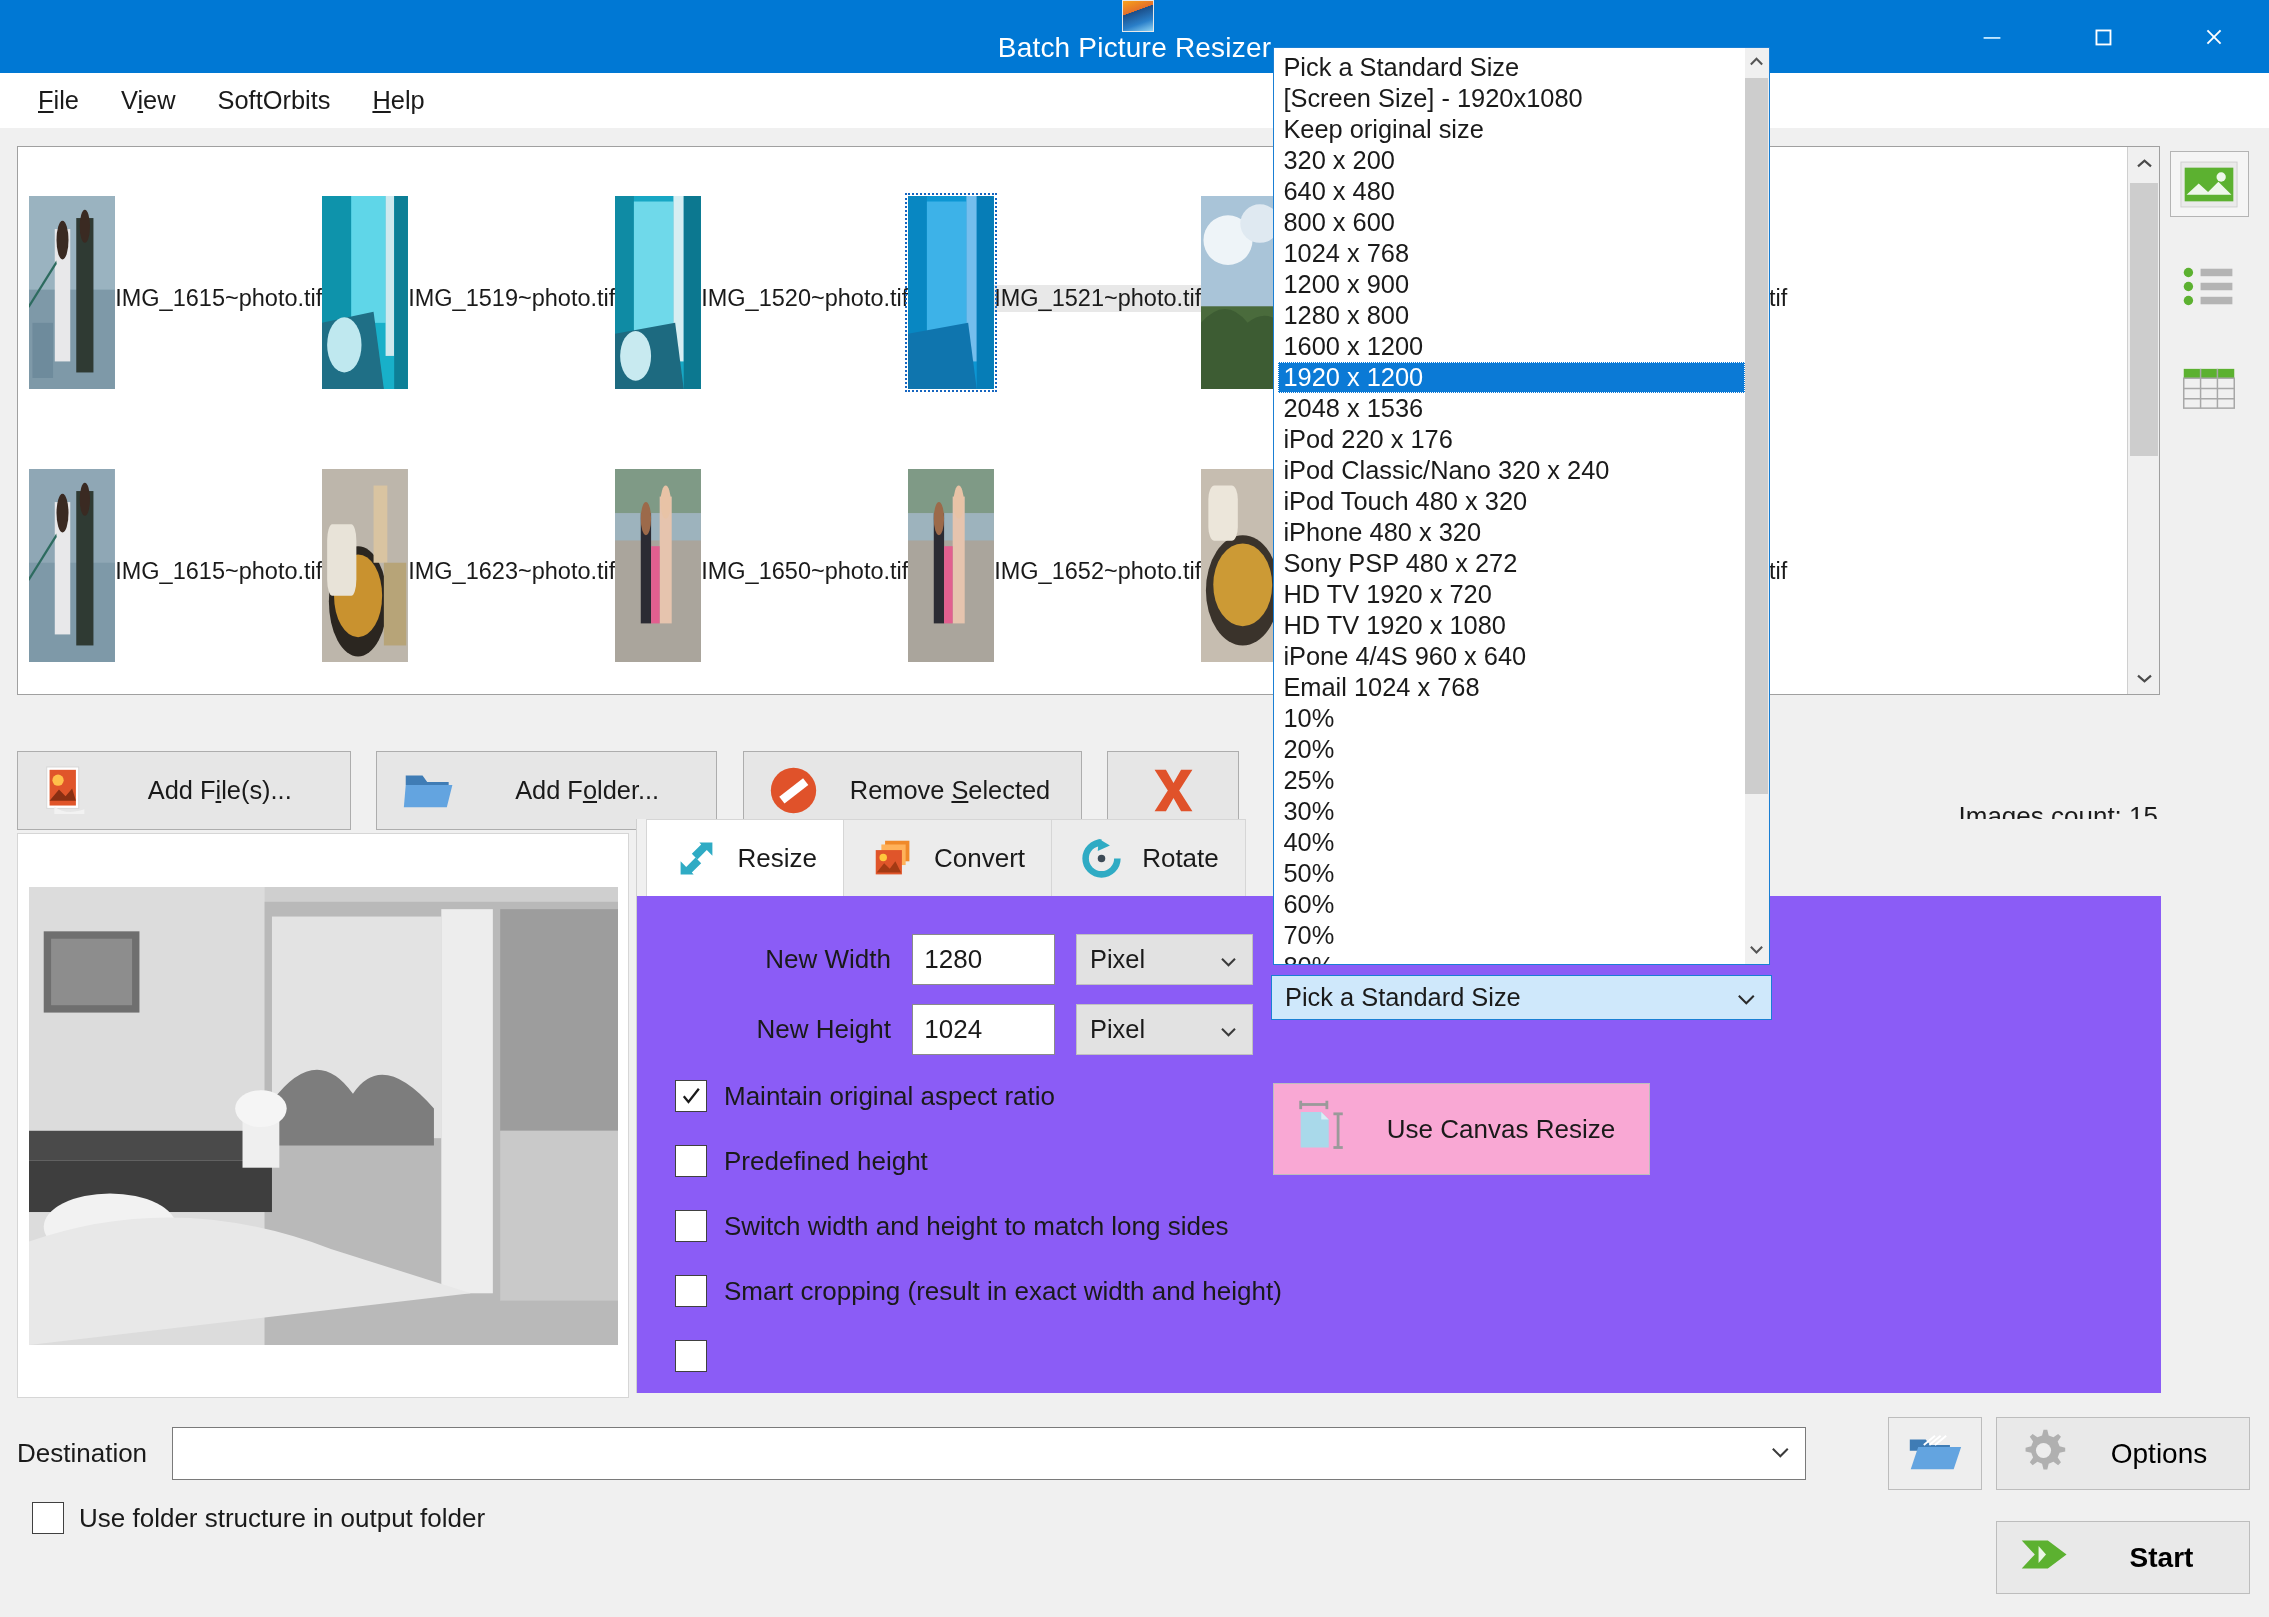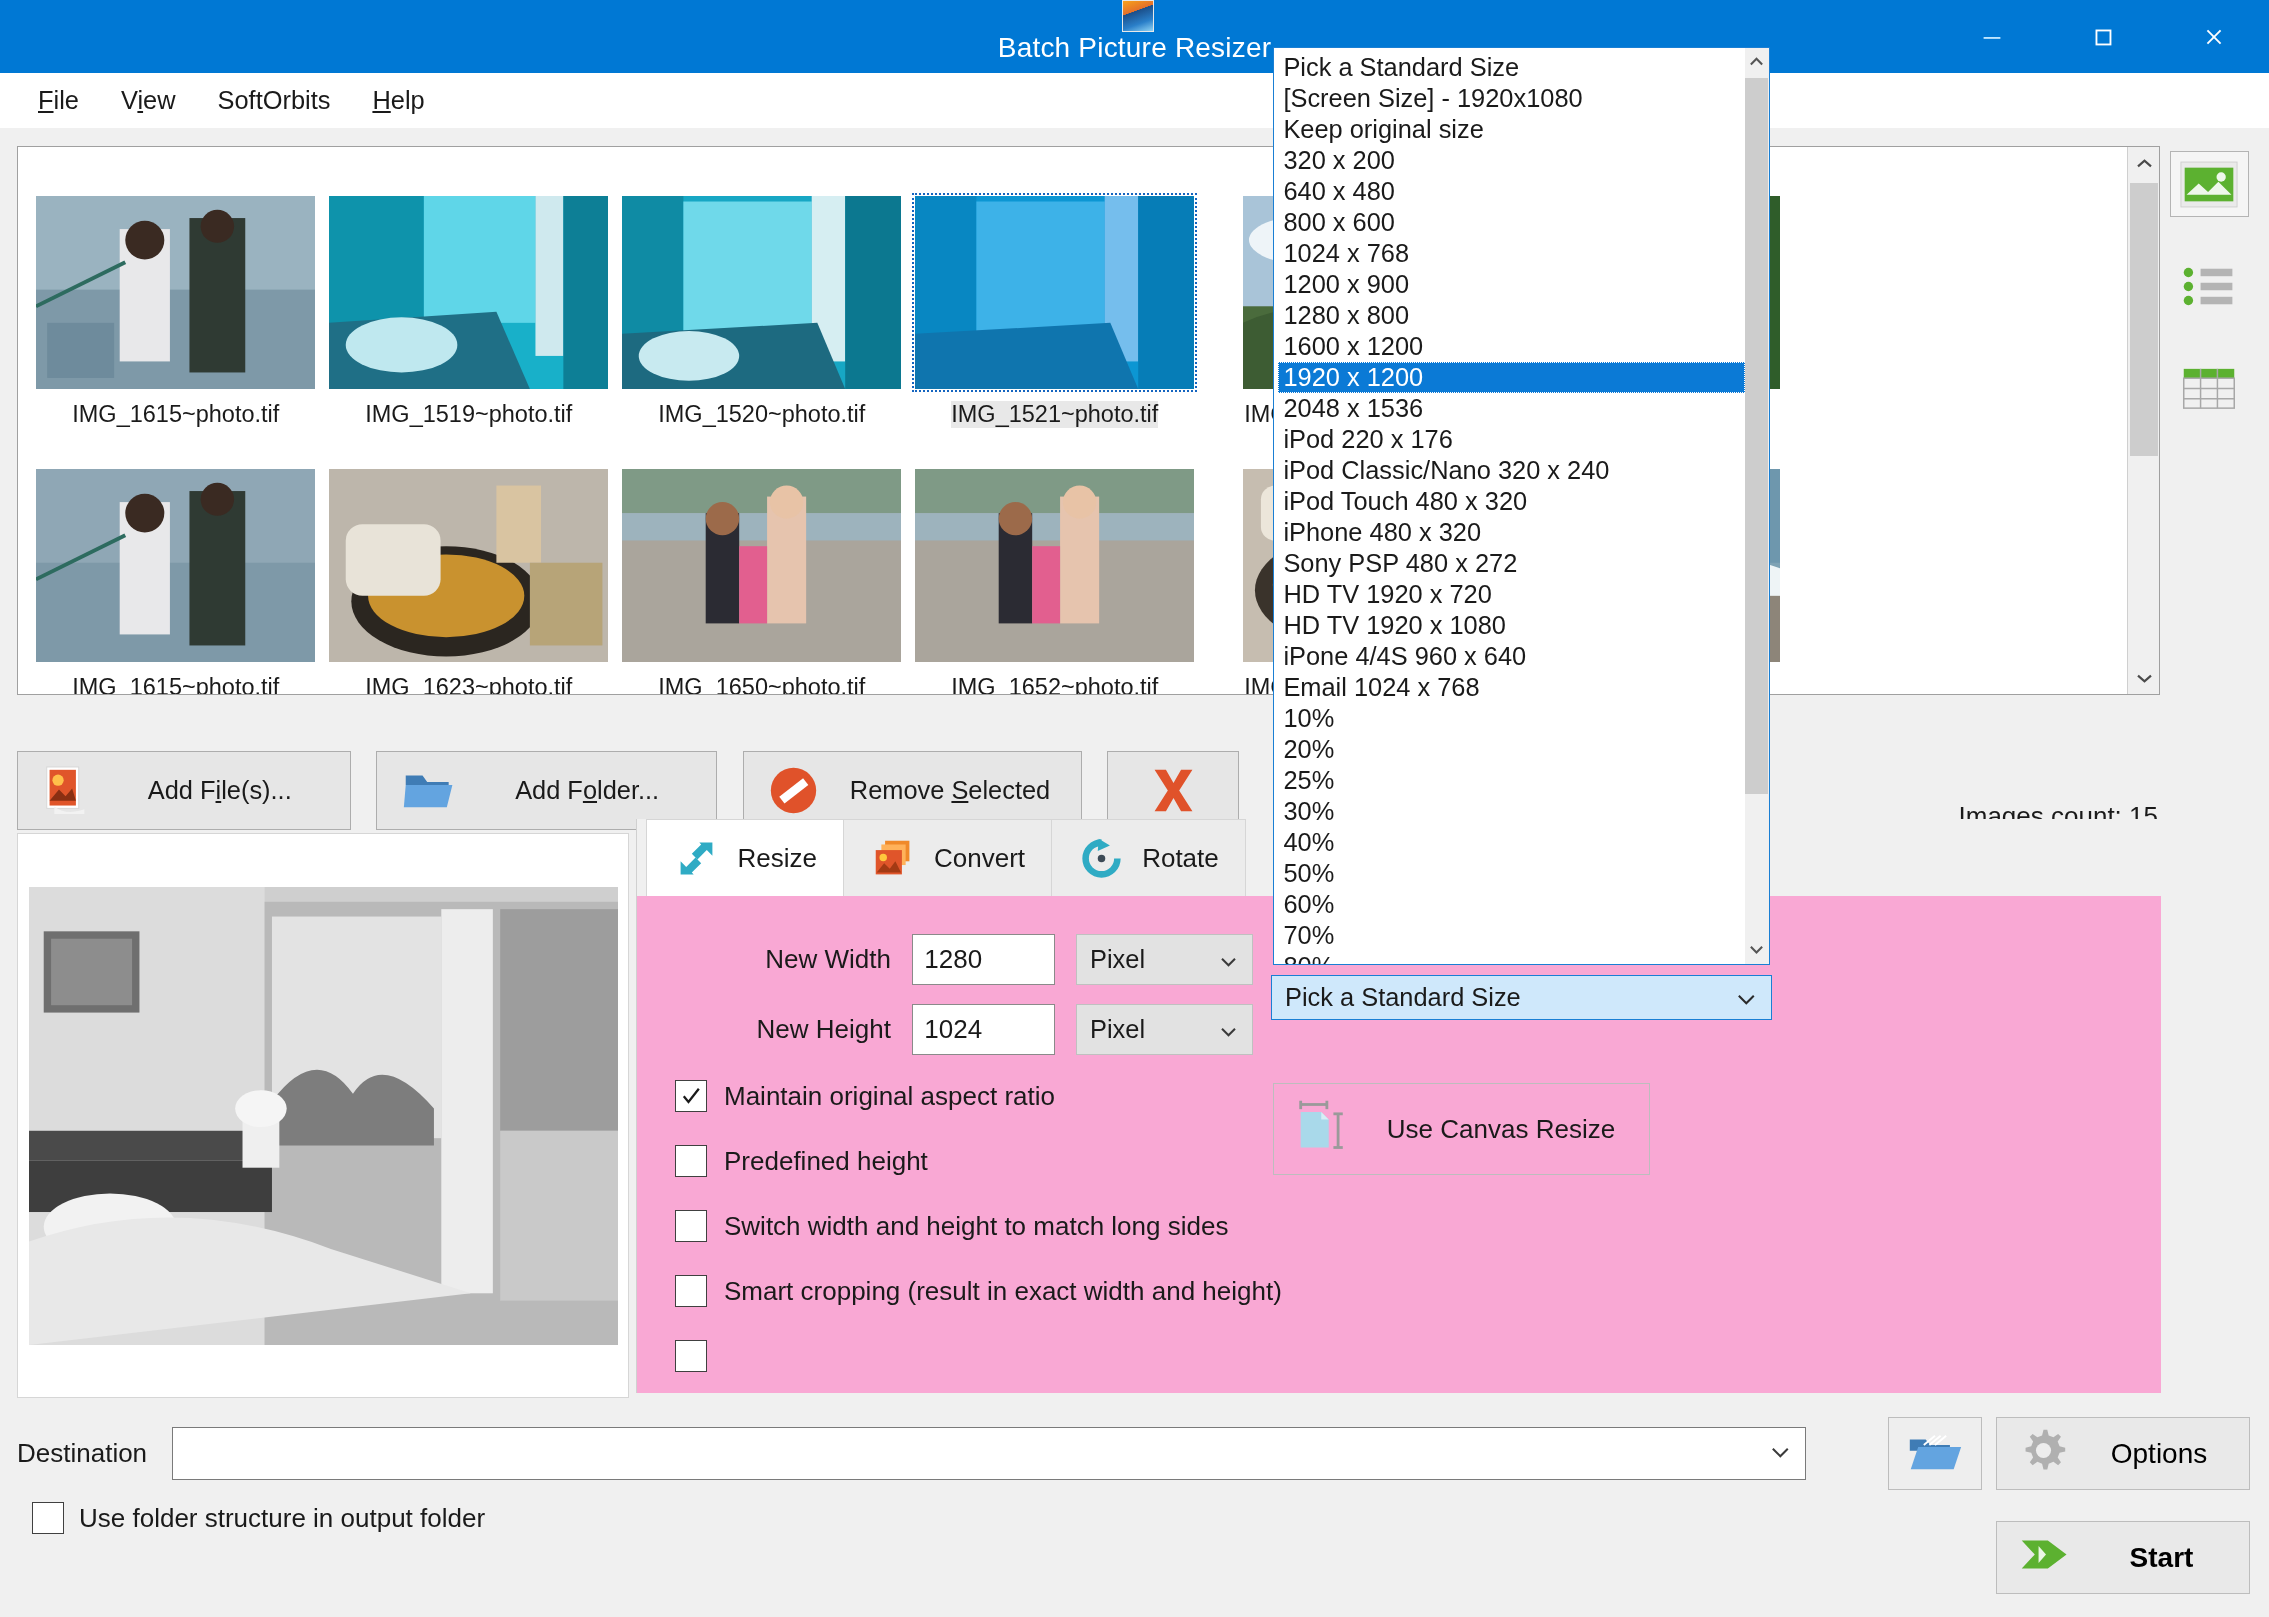--- a/index.html
+++ b/index.html
@@ -49,21 +49,21 @@
   .thumbs-panel {
     position: absolute; left: 17px; top: 146px; width: 2143px; height: 549px;
     background: #fff; border: 1.9px solid #a0a0a0;
   }
   .thumbs-inner {
     position: absolute; left: 0; top: 0; right: 34px; bottom: 0;
     overflow: hidden; padding: 7.5px 0 0 11.3px;
   }
   .thumb-row { display: flex; height: 273px; }
   .thumb {
-    width: 293px; display: flex; flex-direction: column; align-items: center;
+    width: 293px; display: flex; flex-direction: row; align-items: center;
     justify-content: flex-end; flex: none; padding-top: 3.8px;
   }
   .thumb-img {
     width: 279px; height: 193px; background: #c8d4dc; position: relative; overflow: hidden;
   }
   .thumb-img.portraitish { width: 209px; }
   .thumb-cap { font-size: 23.5px; color: #1a1a1a; margin-top: 11.3px; white-space: nowrap; }
   .thumb.selected .thumb-cap { background: #e8e8e8; }
   .thumb.selected .thumb-img { outline: 2.8px dotted #1565c0; outline-offset: 1.9px; }
   .thumb.selected .thumb-img::after {
@@ -116,21 +116,21 @@
     width: 589px; height: 458px;
     background:
       radial-gradient(circle at 78% 30%, #e9e9e9 0%, #cfcfcf 40%, #9a9a9a 75%),
       linear-gradient(145deg,#d9d9d9,#8d8d8d);
     position: relative; overflow: hidden;
   }
 
   
   .tabpanel {
     position: absolute; left: 636px; top: 819px; width: 1525px; height: 574px;
-    background: #f9a8d4; border-left: 1.9px solid #d0d0d0;
+    background: #8b5cf6; border-left: 1.9px solid #d0d0d0;
   }
   .tabstrip { display: flex; height: 77px; background: #f0f0f0; padding-left: 9.4px; }
   .tab {
     display: flex; align-items: center; gap: 17px; padding: 0 26px;
     border: 0.9px solid #d6d6d6; border-bottom: none; background: #ececec;
     font-size: 26px; color: #1a1a1a; margin-right: -0.9px;
   }
   .tab.active { background: #ffffff; border-color: #d6d6d6; }
   .tab-icon { width: 47px; height: 47px; display: flex; align-items: center; justify-content: center; }
 

